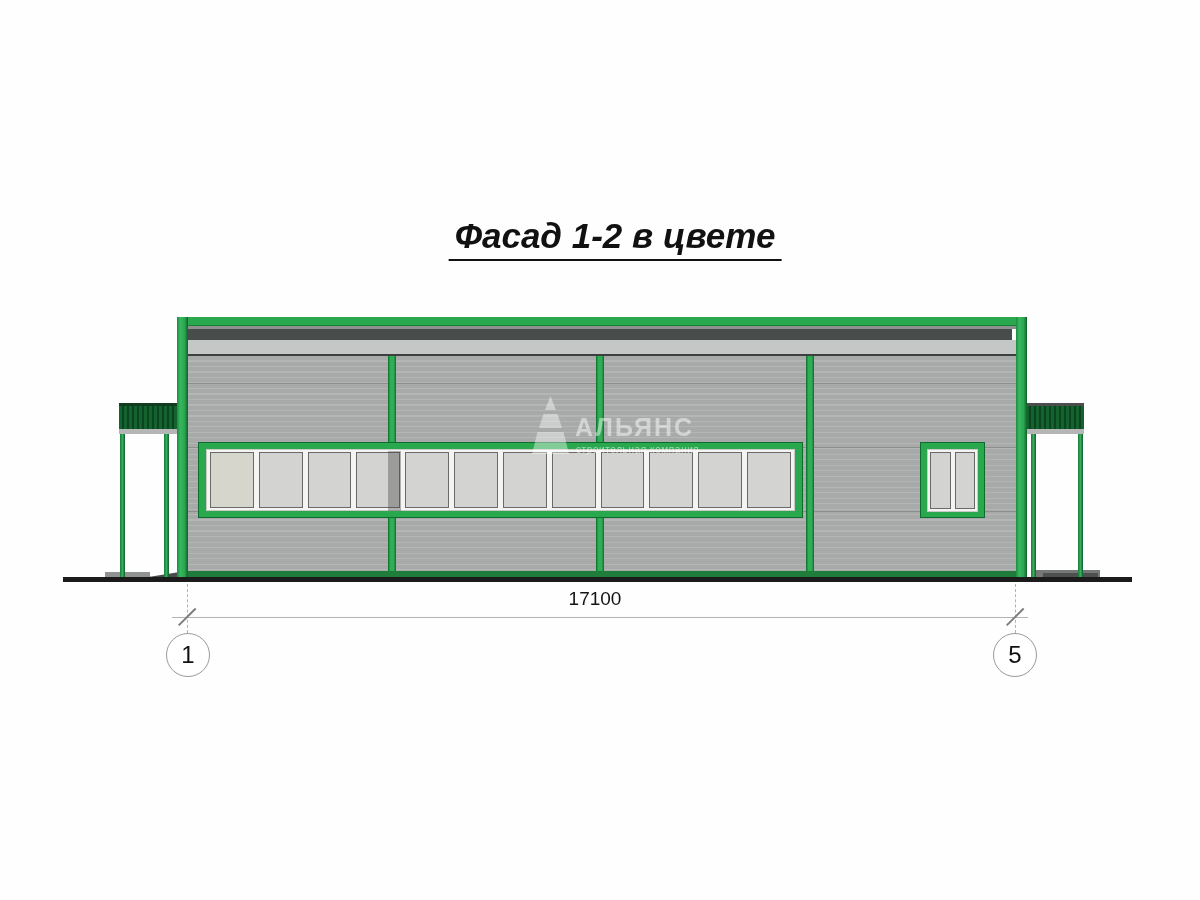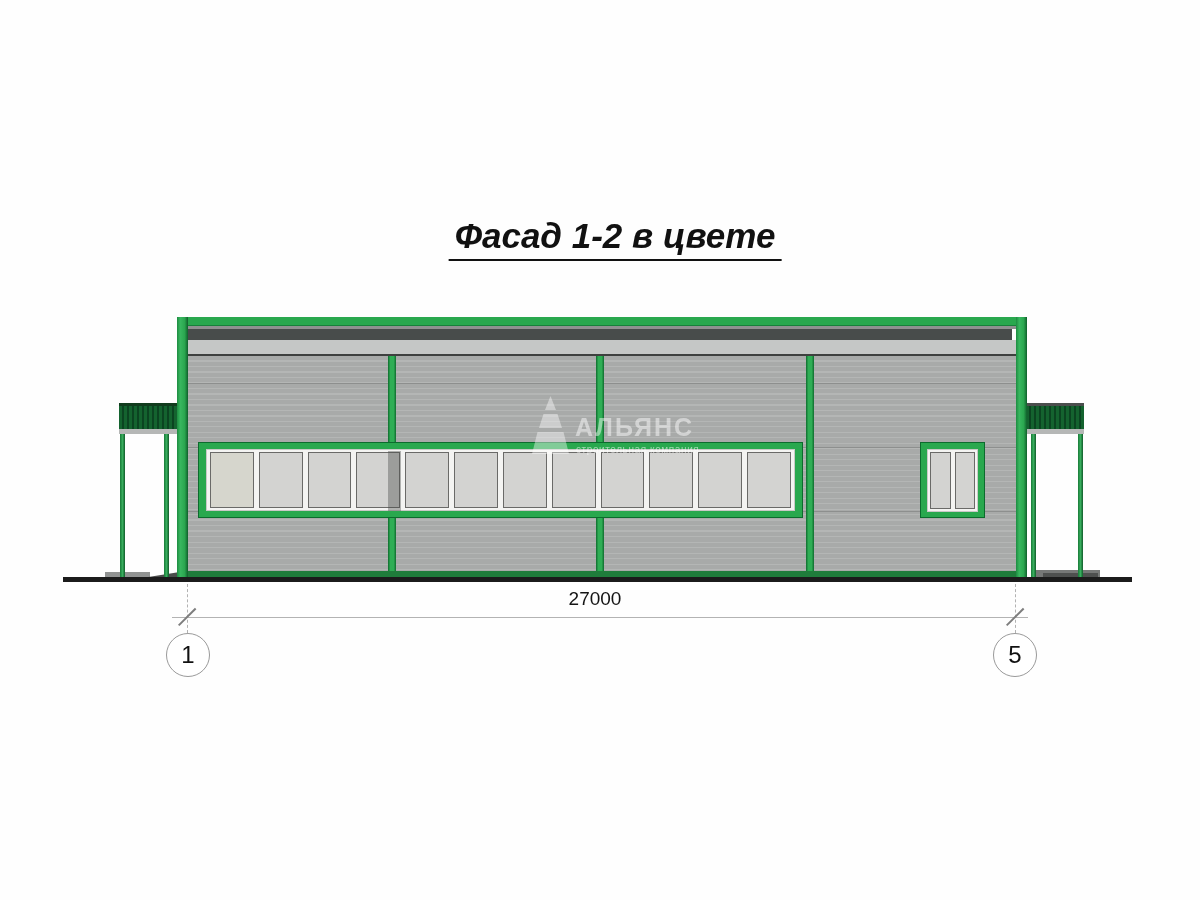--- a/index.html
+++ b/index.html
@@ -201,21 +201,21 @@
   </div>
 
   <div class="abs ground"></div>
 
   <div>
     <div class="abs ext-line ext-l"></div>
     <div class="abs ext-line ext-r"></div>
     <div class="abs dim-line"></div>
     <div class="abs tick tick-l"></div>
     <div class="abs tick tick-r"></div>
-    <div class="abs dim-label">27000</div>
+    <div class="abs dim-label">17100</div>
   </div>
 
   <div class="abs axis-circle axc-l">
     <span>1</span>
   </div>
   <div class="abs axis-circle axc-r">
     <span>5</span>
   </div>
 
   <div class="abs wm">

